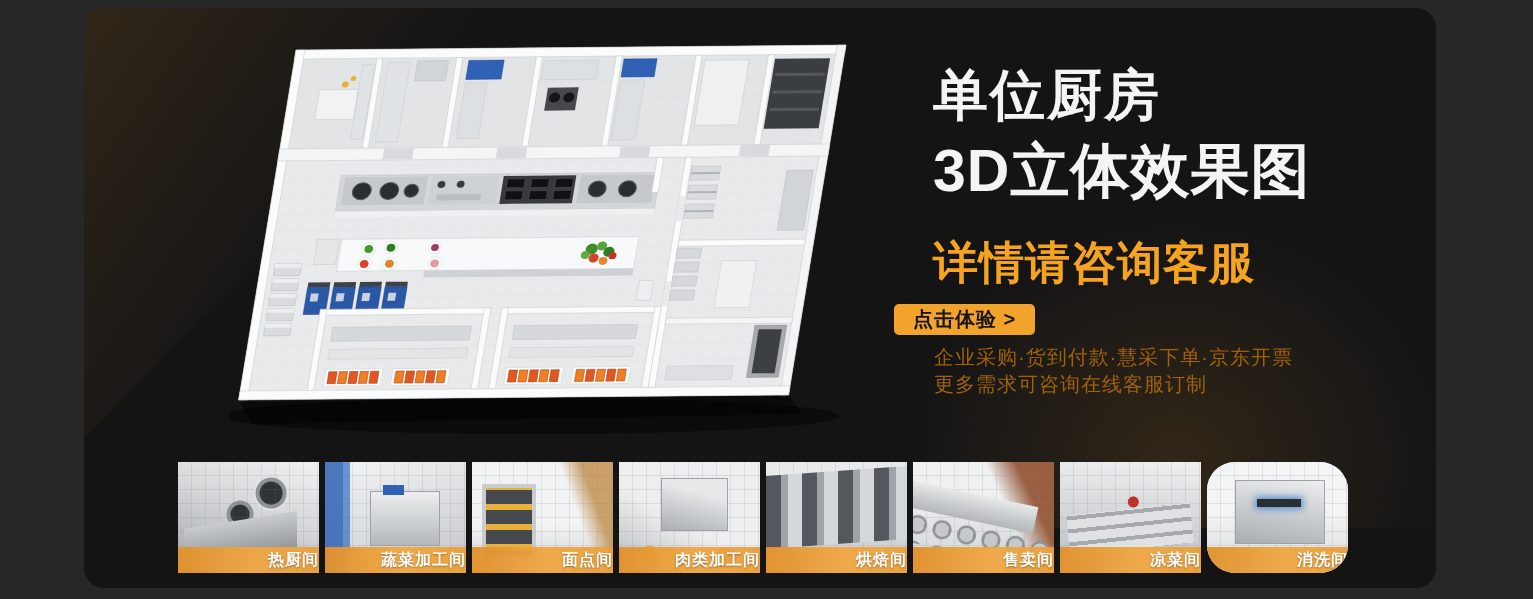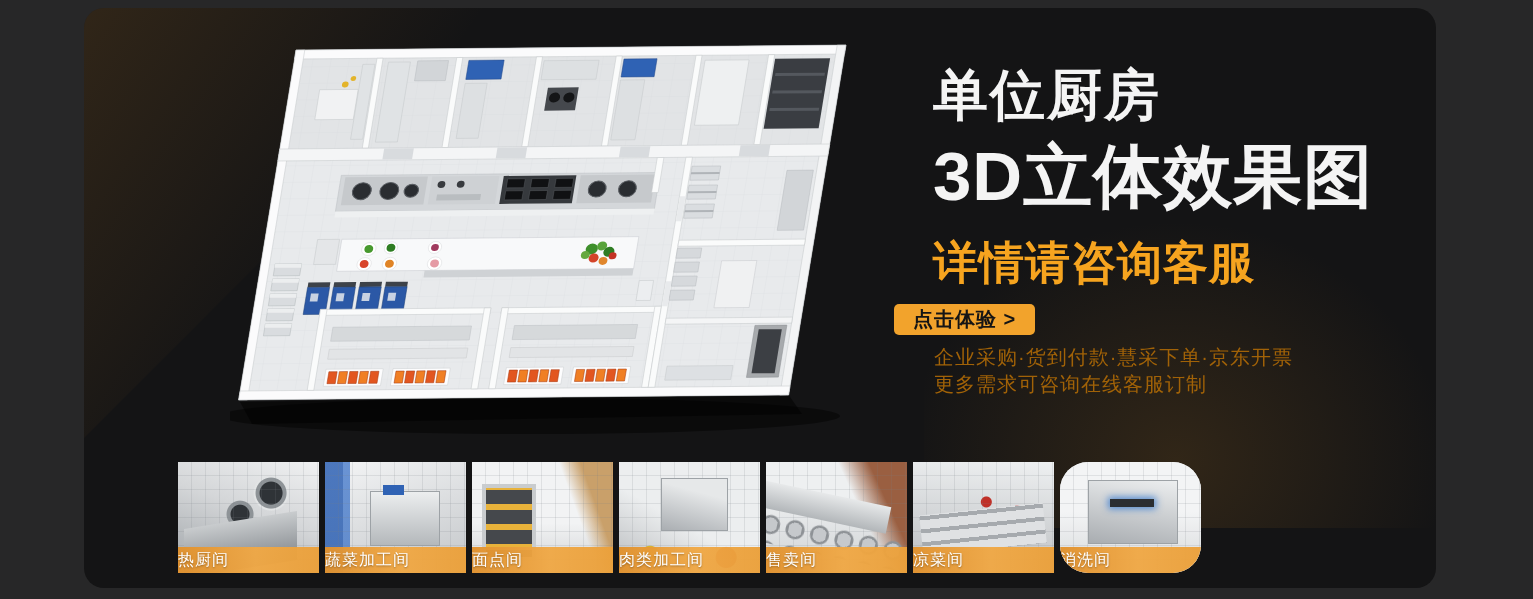--- a/index.html
+++ b/index.html
@@ -25,21 +25,21 @@
     pointer-events:none;
   }
   .floorplan { position:absolute; left:146px; top:10px; width:660px; height:424px; }
 
   .title1 {
     position:absolute; left:849px; top:60px;
     font-size:55px; font-weight:800; color:#f4f4f4; letter-spacing:2px; line-height:1;
   }
   .title2 {
     position:absolute; left:849px; top:134px;
-    font-size:69px; font-weight:800; color:#f4f4f4; letter-spacing:1px; line-height:1;
+    font-size:59px; font-weight:800; color:#f4f4f4; letter-spacing:1px; line-height:1;
   }
   .subtitle {
     position:absolute; left:849px; top:232px;
     font-size:45px; font-weight:800; color:#F6A41F; letter-spacing:1px; line-height:1;
   }
   .cta {
     position:absolute; left:810px; top:296px;
     height:31px; line-height:31px; padding:0 19px;
     background:#F2A32C; color:#151515;
     font-size:20px; font-weight:700; letter-spacing:1px;
@@ -109,21 +109,21 @@
       background:repeating-linear-gradient(0deg, #dfe1e3 0 9px, #a6aaae 9px 13px); transform:rotate(-6deg); }
 
   .s8 { background:linear-gradient(180deg,#f3f4f5 0 45%, #d6d9db); }
   .s8 .block { left:20%; top:16%; width:62%; height:56%; background:linear-gradient(190deg,#eceeef,#a9adb1); border:1px solid #9da2a6; }
   .s8 .block::after { content:""; position:absolute; left:24%; top:30%; width:50%; height:12%;
       background:#2b2e32; box-shadow:0 0 7px 2px rgba(63,127,208,.85); }
 
   .thumb-label {
     position:absolute; left:0; right:0; bottom:0; height:26px;
     background:linear-gradient(90deg, rgba(225,145,45,.96), rgba(240,168,69,.96) 55%, rgba(235,160,58,.96));
-    color:#ffffff; font-size:16px; font-weight:400; text-align:left; line-height:26px;
+    color:#ffffff; font-size:16px; font-weight:700; text-align:right; line-height:26px;
     text-shadow:0 1px 2px rgba(0,0,0,.35); letter-spacing:1px;
   }
 </style>
 </head>
 <body>
 
 <div class="panel">
   <div class="beam1"></div>
   <div class="beam2"></div>
 
@@ -342,20 +342,26 @@
         </div>
       <div class="thumb-label">面点间</div>
     </div>
     <div class="thumb">
       <div class="scene s3">
           <div class="block"></div>
         </div>
       <div class="thumb-label">肉类加工间</div>
     </div>
     <div class="thumb">
+      <div class="scene s5">
+          <div class="block"></div>
+        </div>
+      <div class="thumb-label">烘焙间</div>
+    </div>
+    <div class="thumb">
       <div class="scene s6">
           <div class="block"></div>
         </div>
       <div class="thumb-label">售卖间</div>
     </div>
     <div class="thumb">
       <div class="scene s7">
           <div class="block"></div>
         </div>
       <div class="thumb-label">凉菜间</div>

